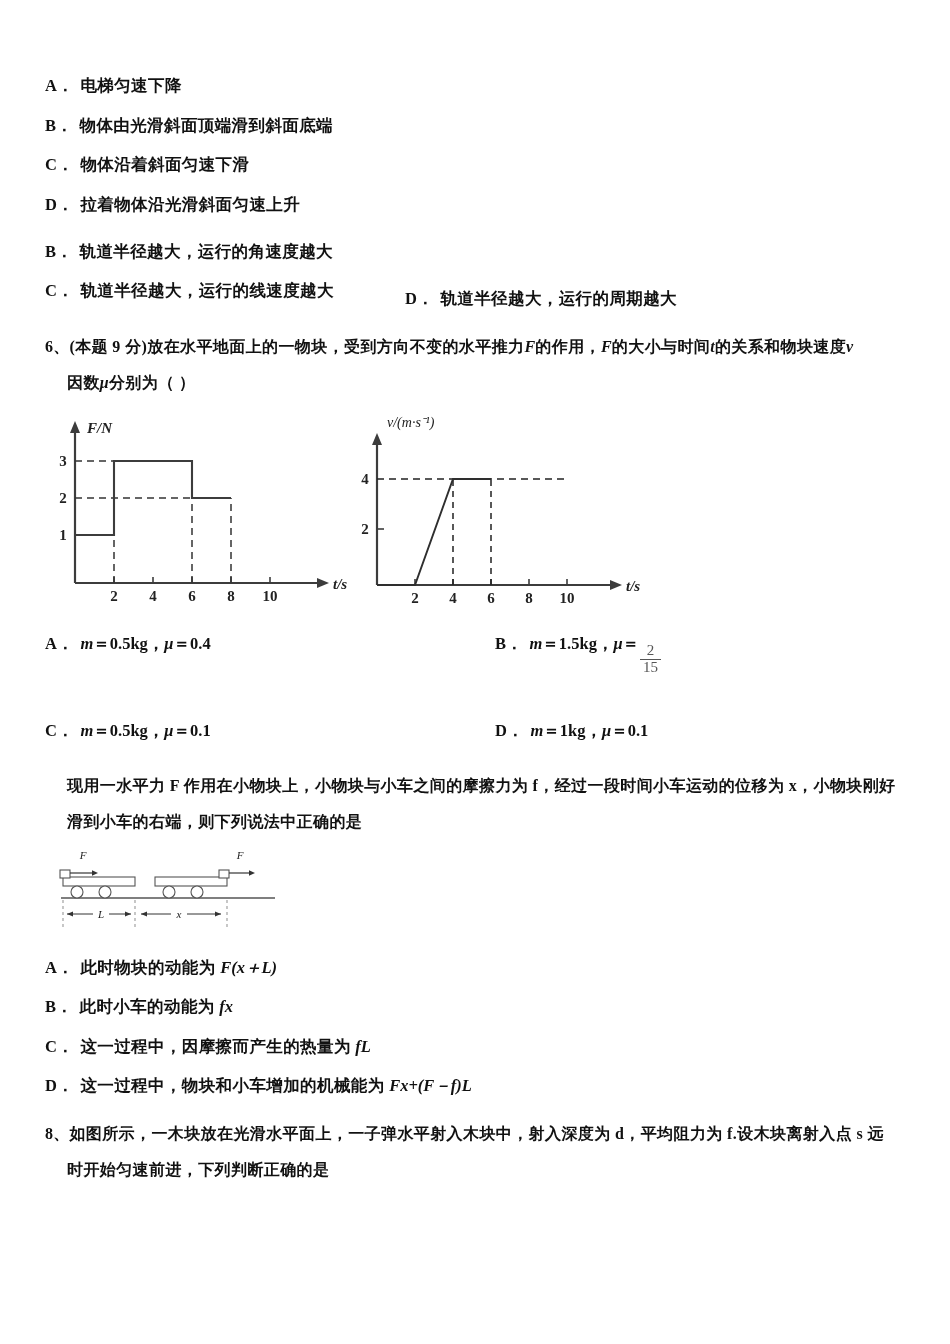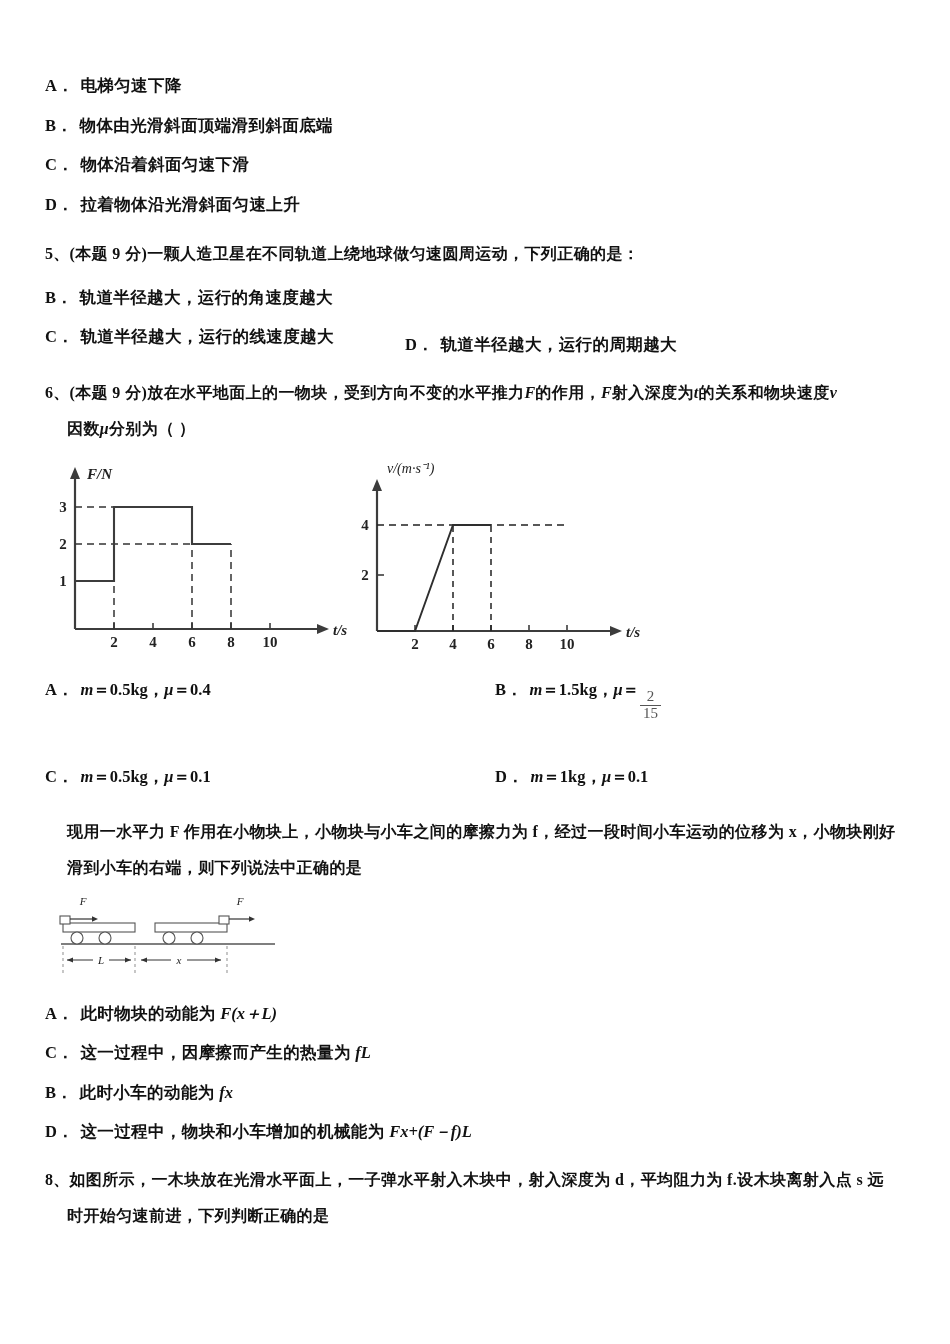--- a/index.html
+++ b/index.html
@@ -114,39 +114,38 @@
     </div>
     <div class="opt-line">
       <span class="opt-label">C．</span><span class="cn">物体沿着斜面匀速下滑</span>
     </div>
     <div class="opt-line">
       <span class="opt-label">D．</span><span class="cn">拉着物体沿光滑斜面匀速上升</span>
     </div>
   </div>
 
   <div class="q-block">
-    <p class="q-para"><span class="q-num">5、</span><span class="cn">(本题 9 分)</span><span class="cn">一颗人造卫星在不同轨道上绕地球做匀速圆周运动，下列正确的是：</span></p>
 
     <div class="opt-row" style="margin-top:10px">
       <div class="opt-col-b">
         <span class="opt-label">B．</span><span class="cn">轨道半径越大，运行的角速度越大</span>
       </div>
     </div>
     <div class="opt-row">
       <div class="opt-col-a">
         <span class="opt-label">C．</span><span class="cn">轨道半径越大，运行的线速度越大</span>
       </div>
       <div class="opt-col-b">
         <span class="opt-label">D．</span><span class="cn">轨道半径越大，运行的周期越大</span>
       </div>
     </div>
   </div>
 
   <div class="q-block" style="margin-top:2px">
-    <p class="q-para"><span class="q-num">6、</span><span class="cn">(本题 9 分)</span><span class="cn">放在水平地面上的一物块，受到方向不变的水平推力</span><span class="mi">F</span><span class="cn">的作用，</span><span class="mi">F</span><span class="cn">射入深度为</span><span class="mi">t</span><span class="cn">的关系和物块速度</span><span class="mi">v</span></p>
+    <p class="q-para"><span class="q-num">6、</span><span class="cn">(本题 9 分)</span><span class="cn">放在水平地面上的一物块，受到方向不变的水平推力</span><span class="mi">F</span><span class="cn">的作用，</span><span class="mi">F</span><span class="cn">的大小与时间</span><span class="mi">t</span><span class="cn">的关系和物块速度</span><span class="mi">v</span></p>
 
 
     <p class="q-para ind1"><span class="cn">因数</span><span class="mi">μ</span><span class="cn">分别为（  ）</span></p>
 
     <div class="charts">
 
       <svg class="chart-a" width="300" height="190" viewBox="0 0 300 190">
 
         <line x1="20" y1="168" x2="262" y2="168" stroke="#3c3c3c" stroke-width="2.2"></line>
         <line x1="20" y1="168" x2="20" y2="12" stroke="#3c3c3c" stroke-width="2.2"></line>
@@ -280,24 +279,24 @@
         <polygon points="174,72 168,69.4 168,74.6" fill="#333"></polygon>
         <text x="132" y="76" font-size="11" font-style="italic" fill="#222" text-anchor="middle">x</text>
       </svg>
     </div>
 
     <div style="margin-top:24px">
       <div class="opt-line">
         <span class="opt-label">A．</span><span class="cn">此时物块的动能为 </span><span class="mi">F(x＋L)</span>
       </div>
       <div class="opt-line">
+        <span class="opt-label">B．</span><span class="cn">此时小车的动能为 </span><span class="mi">fx</span>
+      </div>
+      <div class="opt-line">
         <span class="opt-label">C．</span><span class="cn">这一过程中，因摩擦而产生的热量为 </span><span class="mi">fL</span>
-      </div>
-      <div class="opt-line">
-        <span class="opt-label">B．</span><span class="cn">此时小车的动能为 </span><span class="mi">fx</span>
       </div>
       <div class="opt-line">
         <span class="opt-label">D．</span><span class="cn">这一过程中，物块和小车增加的机械能为 </span><span class="mi">Fx+(F－f)L</span>
       </div>
     </div>
   </div>
 
   <div class="q-block" style="margin-top:-2px">
     <p class="q-para"><span class="q-num">8、</span><span class="cn">如图所示，一木块放在光滑水平面上，一子弹水平射入木块中，射入深度为 d，平均阻力为 f.设木块离射入点 s 远</span></p>
     <p class="q-para ind1"><span class="cn">时开始匀速前进，下列判断正确的是</span></p>

